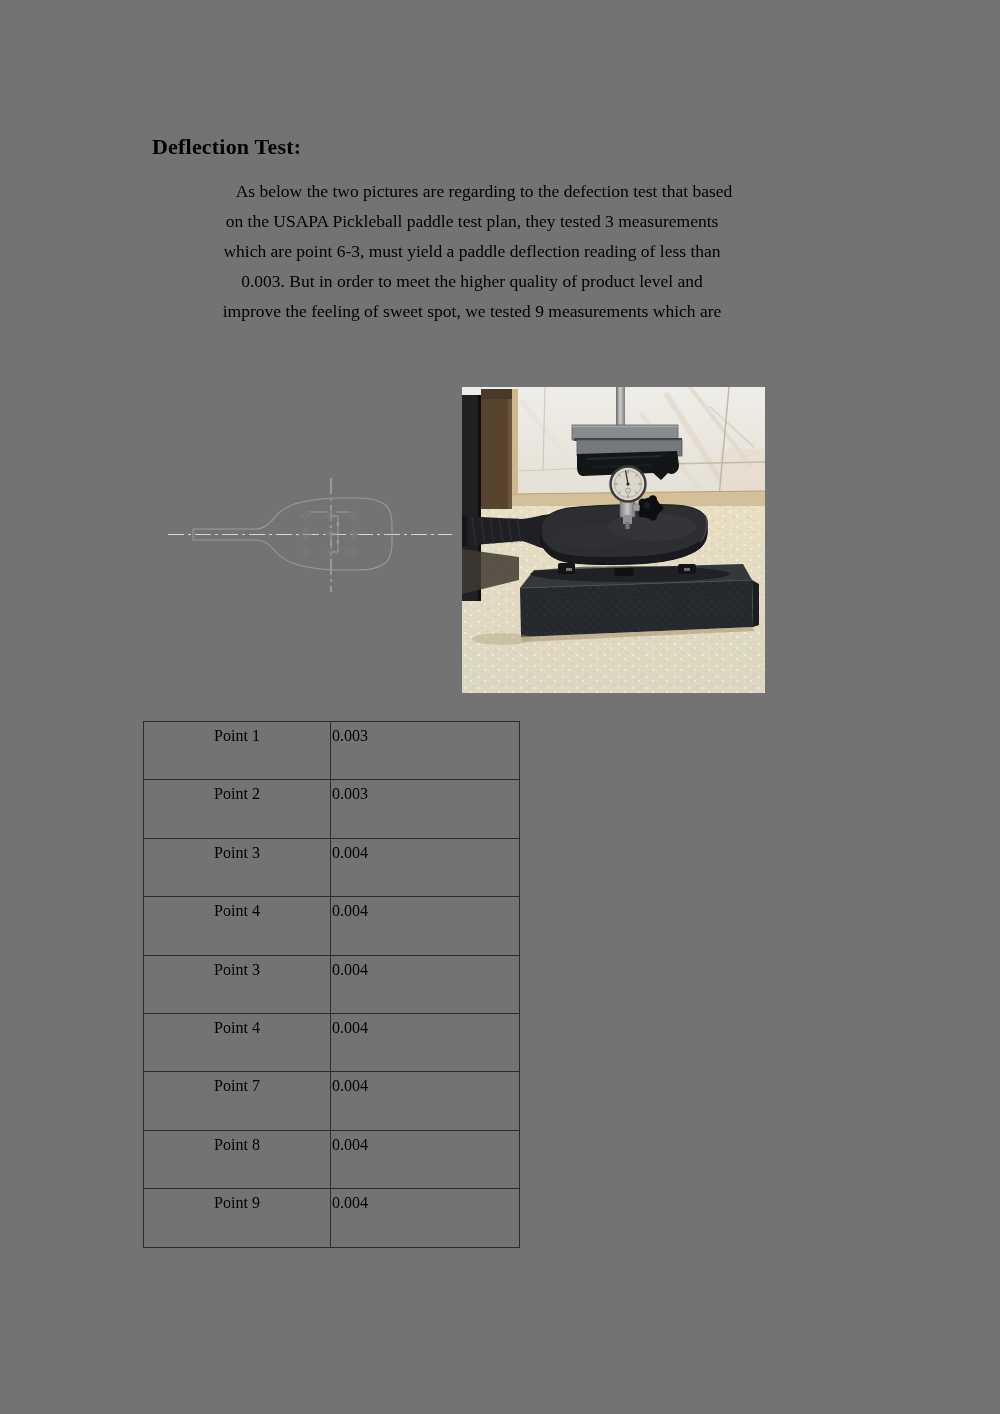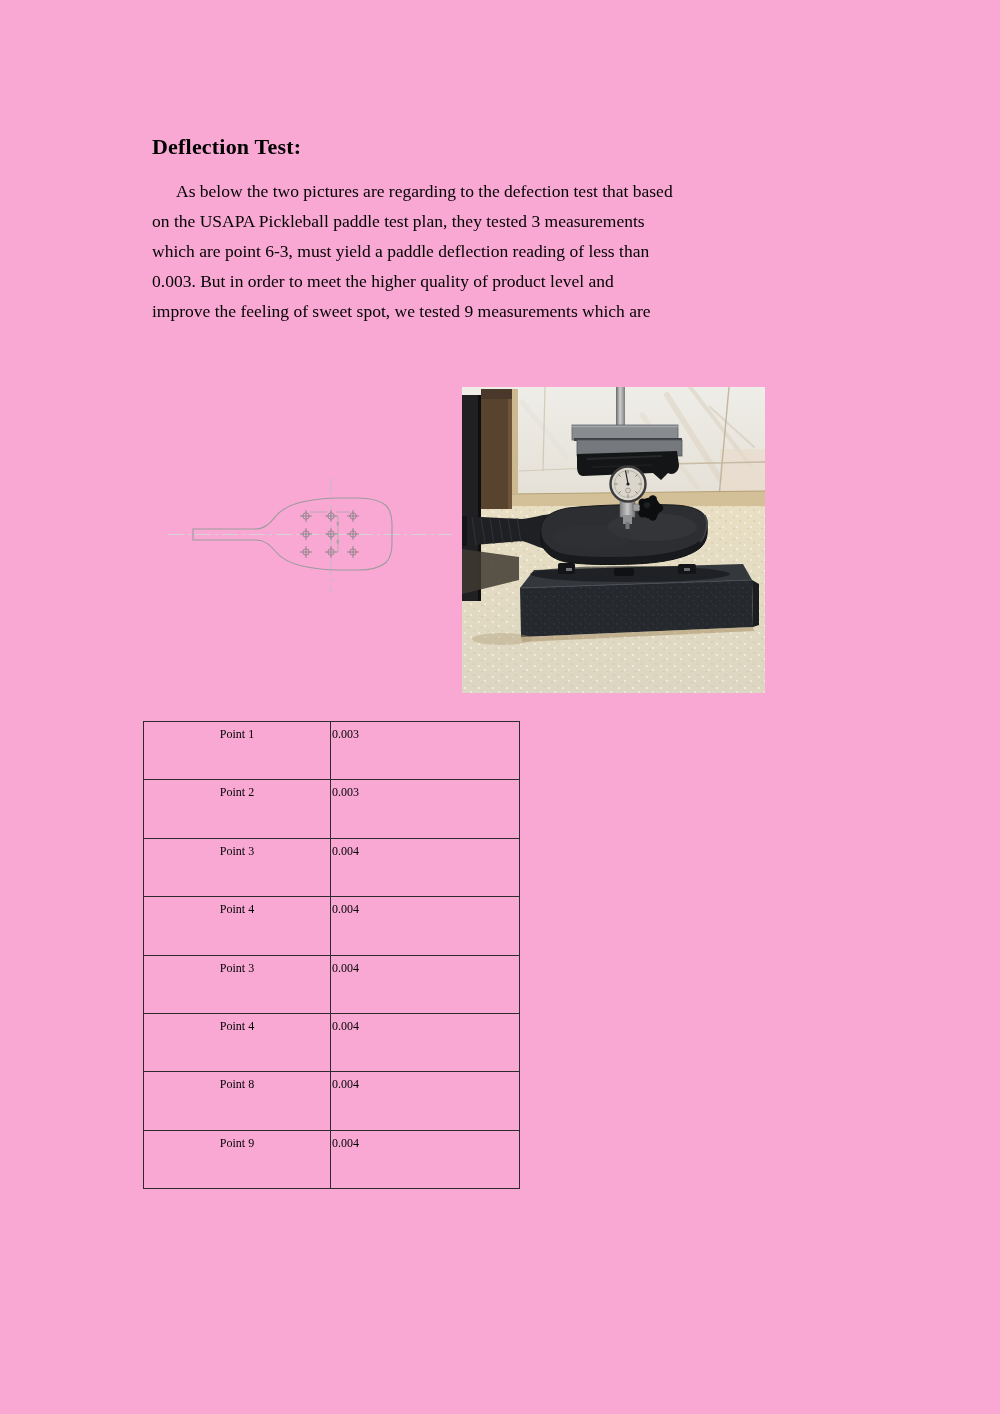--- a/index.html
+++ b/index.html
@@ -1,36 +1,36 @@
 <!DOCTYPE html>
 <html><head>
 <meta charset="utf-8">
 <style>
   html,body{margin:0;padding:0;background:#ffffff;}
   #page{
-    position:relative;width:1000px;height:1414px;background:#f9a8d4;
+    position:relative;width:1000px;height:1414px;background:#737373;
     font-family:"Liberation Serif","DejaVu Serif",serif;color:#000;
     overflow:hidden;
   }
   #doc-heading{
     position:absolute;left:152px;top:134px;
     font-size:22px;font-weight:bold;letter-spacing:.2px;
   }
   #doc-paragraph{
     position:absolute;left:152px;top:176px;width:640px;
     font-size:17.5px;line-height:30px;
   }
-  #doc-paragraph .pline{white-space:nowrap;}
+  #doc-paragraph .pline{white-space:nowrap;text-align:center;}
   #doc-paragraph .pline.first{text-indent:24px;}
   #drawing-fig{position:absolute;left:160px;top:455px;width:300px;height:160px;}
   #photo-fig{position:absolute;left:462px;top:387px;width:303px;height:306px;}
   table.results{
     position:absolute;left:143px;top:721px;width:370px;
     border-collapse:collapse;table-layout:fixed;
-    font-size:12px;
+    font-size:16px;
   }
   table.results td{
     border:1px solid #2b2b2b;height:52.4px;vertical-align:top;
     padding-top:5px;padding-bottom:0;
   }
   table.results td.c-label{width:184px;text-align:center;}
   table.results td.c-value{width:186px;text-align:left;}
 </style>
 </head>
 <body>
@@ -266,20 +266,24 @@
       </tr>
       <tr>
         <td class="c-label">Point 3</td>
         <td class="c-value">0.004</td>
       </tr>
       <tr>
         <td class="c-label">Point 4</td>
         <td class="c-value">0.004</td>
       </tr>
       <tr>
+        <td class="c-label">Point 7</td>
+        <td class="c-value">0.004</td>
+      </tr>
+      <tr>
         <td class="c-label">Point 8</td>
         <td class="c-value">0.004</td>
       </tr>
       <tr>
         <td class="c-label">Point 9</td>
         <td class="c-value">0.004</td>
       </tr>
     </tbody>
   </table>
 

